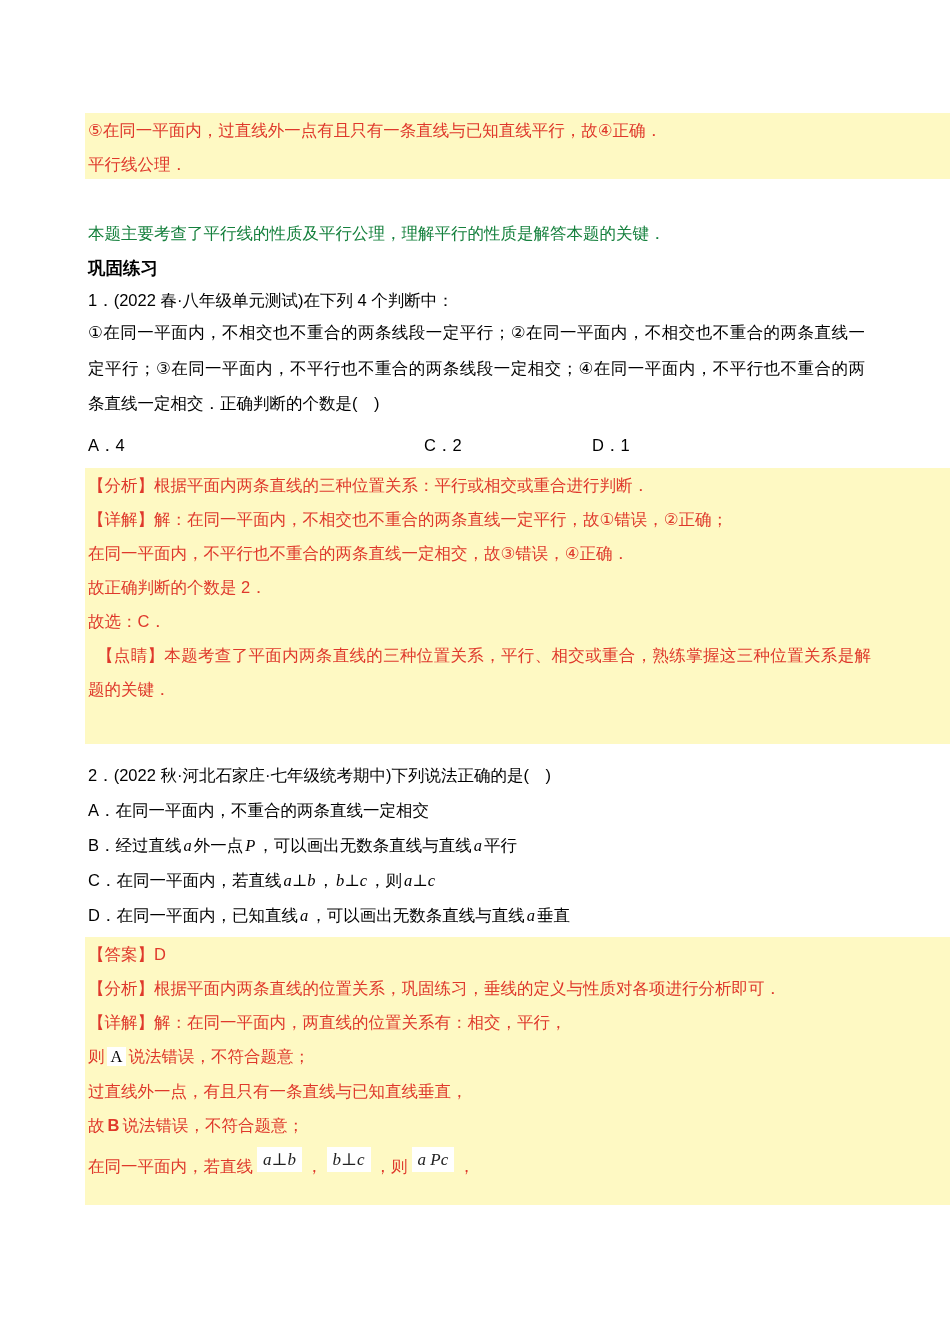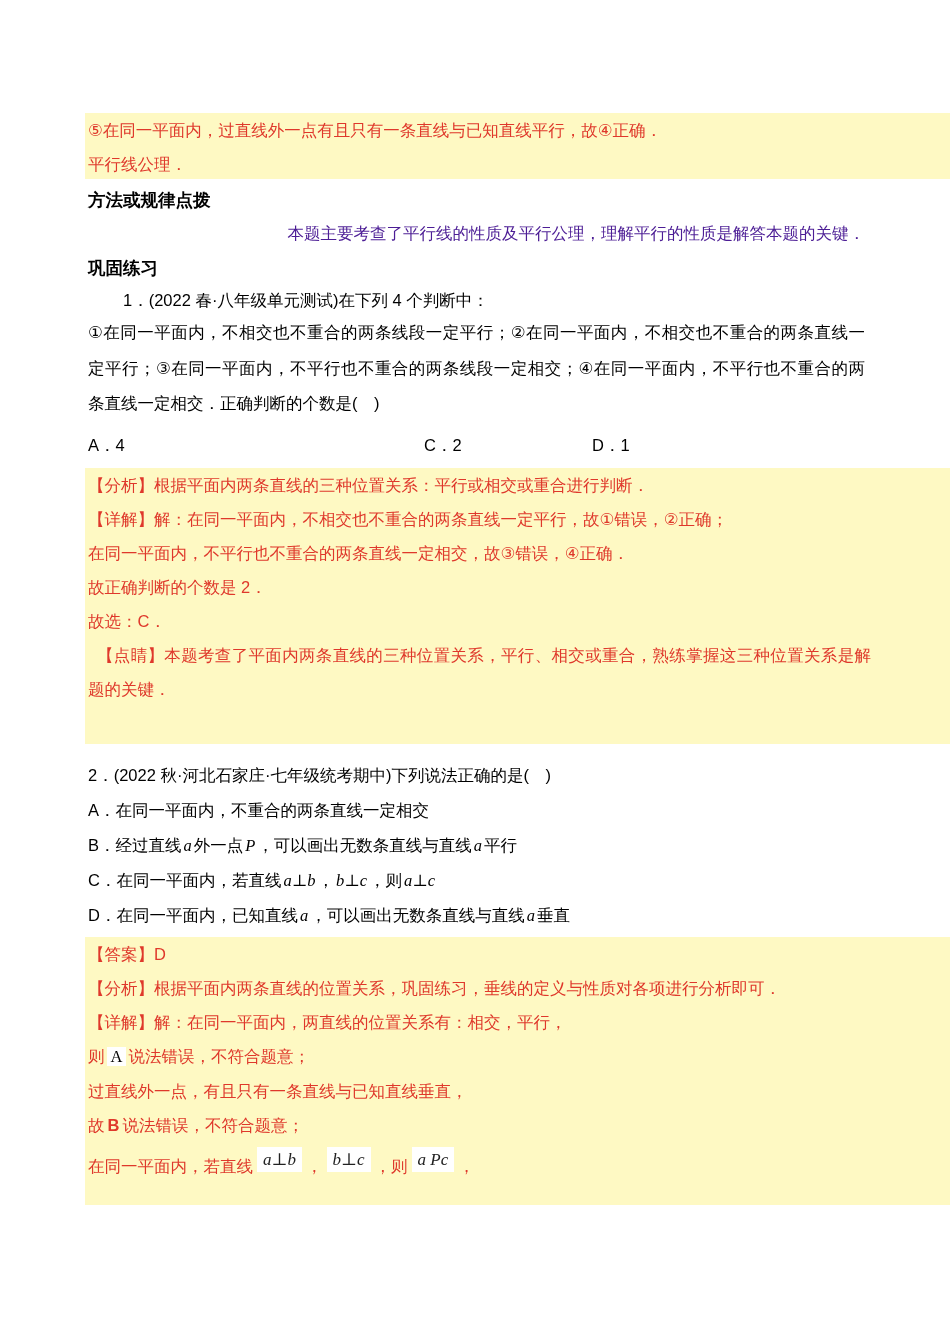--- a/index.html
+++ b/index.html
@@ -3,21 +3,21 @@
 <meta charset="utf-8">
 <style>
   html,body{margin:0;padding:0;background:#ffffff;}
   body{width:950px;height:1344px;position:relative;overflow:hidden;
        font-family:"Liberation Sans","DejaVu Sans",sans-serif;color:#000;}
   .page{position:absolute;left:0;top:0;width:950px;height:1344px;}
   .gray{position:absolute;left:85px;width:912px;background:#fef9c3;}
   .bl{padding-left:3px;font-size:16.5px;line-height:34px;white-space:nowrap;}
   .abs{position:absolute;left:88px;width:777px;font-size:16.5px;line-height:24px;white-space:nowrap;}
   .red{color:#DF382B;}
-  .blue{color:#4c1d95;text-align:right;}
+  .blue{color:#15803d;}
   .heading{font-weight:bold;font-size:17.5px;}
   .just{white-space:normal;text-align:justify;text-align-last:justify;width:777px;}
   .bl.just{width:774px;padding-left:12px;}
   .opt-row{position:absolute;left:85px;width:780px;height:24px;}
   .opt-row span{position:absolute;top:0;font-size:16.5px;line-height:24px;}
   .seg-m{font-family:"Liberation Serif","DejaVu Serif",serif;font-style:italic;padding:0 2px;}
   .seg-abox{background:#ffffff;color:#000;font-family:"Liberation Serif","DejaVu Serif",serif;
             padding:0 4px;margin:0 2px;}
   .seg-lat{font-family:"Liberation Sans","DejaVu Sans",sans-serif;font-weight:bold;margin:0 3px;}
   .seg-fbox{background:#ffffff;color:#222;font-family:"Liberation Serif","DejaVu Serif",serif;
@@ -28,26 +28,25 @@
 </head>
 <body>
 
 <div class="page">
 
   <section class="gray" style="top:113px;height:66px;">
     <div class="bl red">⑤在同一平面内，过直线外一点有且只有一条直线与已知直线平行，故④正确．</div>
     <div class="bl red">平行线公理．</div>
   </section>
 
-  <div class="abs heading" style="top:188px;">方法或规律点拨</div>
   <div class="abs blue" style="top:221px;">本题主要考查了平行线的性质及平行公理，理解平行的性质是解答本题的关键．</div>
 
   <div class="abs heading" style="top:256px;">巩固练习</div>
 
-  <div class="abs" style="top:288px;margin-left:35px;">1．(2022 春·八年级单元测试)在下列 4 个判断中：</div>
+  <div class="abs" style="top:288px;">1．(2022 春·八年级单元测试)在下列 4 个判断中：</div>
   <div class="abs just" style="top:320px;">①在同一平面内，不相交也不重合的两条线段一定平行；②在同一平面内，不相交也不重合的两条直线一</div>
   <div class="abs just" style="top:356px;">定平行；③在同一平面内，不平行也不重合的两条线段一定相交；④在同一平面内，不平行也不重合的两</div>
   <div class="abs" style="top:391px;">条直线一定相交．正确判断的个数是(　)</div>
 
   <div class="opt-row" style="top:433px;">
     <span style="left:3px;">A．4</span>
     <span style="left:171px;margin-top:44px;">B．3</span>
     <span style="left:339px;">C．2</span>
     <span style="left:507px;">D．1</span>
   </div>

